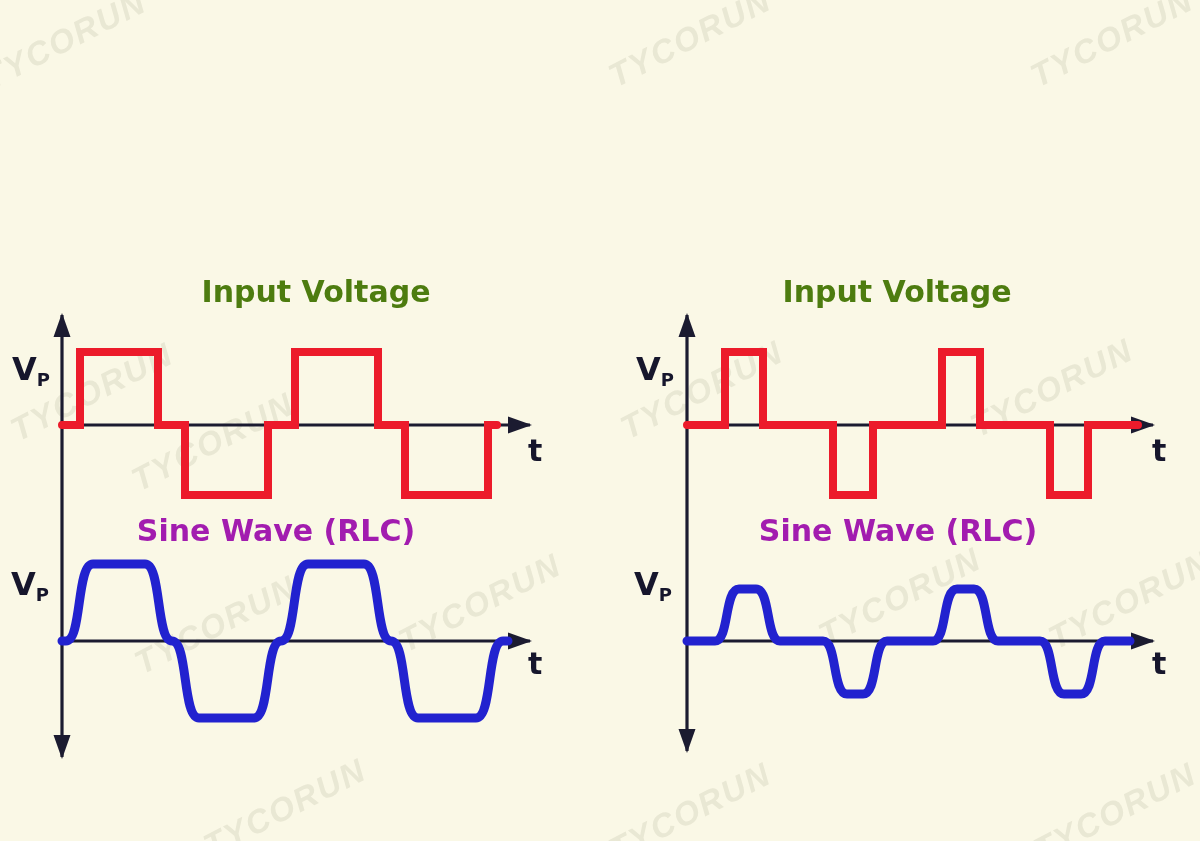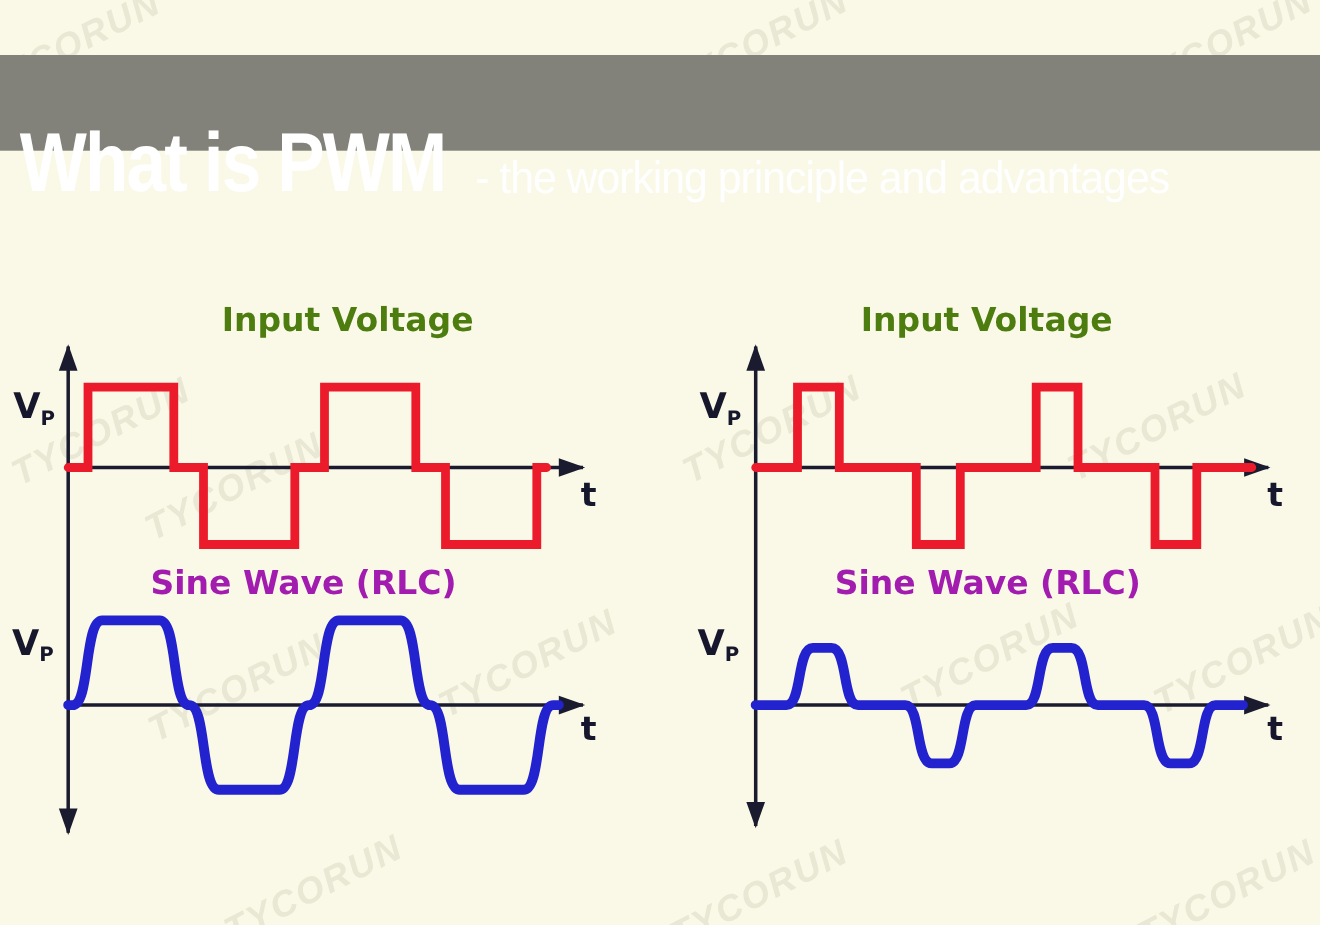--- a/index.html
+++ b/index.html
@@ -59,24 +59,20 @@
       <line x1="687" y1="425" x2="1153" y2="425" stroke="#1b1b30" stroke-width="3.2"></line>
       <polygon points="1155,425 1131,433.5 1131,416.5" fill="#1b1b30"></polygon>
       <line x1="687" y1="641" x2="1153" y2="641" stroke="#1b1b30" stroke-width="3.2"></line>
       <polygon points="1155,641 1131,649.5 1131,632.5" fill="#1b1b30"></polygon>
       <path d="M62,425 L80,425 L80,352 L158,352 L158,425 L185,425 L185,495 L268,495 L268,425 L295,425 L295,352 L378,352 L378,425 L405,425 L405,495 L488,495 L488,425 L497,425" fill="none" stroke="#ec1b2b" stroke-width="8" stroke-linejoin="miter" stroke-linecap="round"></path>
       <path d="M62,641 L66,641 C82.2,641 76.26,564 93,564 L145,564 C161.74,564 155.8,641 172,641 L172,641 C188.2,641 182.26,718 199,718 L254,718 C270.74,718 264.8,641 281,641 L281,641 C297.2,641 291.26,564 308,564 L364,564 C380.74,564 374.8,641 391,641 L391,641 C407.2,641 401.26,718 418,718 L476,718 C492.74,718 486.8,641 503,641 L508,641" fill="none" stroke="#2222cf" stroke-width="9" stroke-linejoin="miter" stroke-linecap="round"></path>
       <path d="M687,425 L725,425 L725,352 L763,352 L763,425 L833,425 L833,495 L873,495 L873,425 L942,425 L942,352 L980,352 L980,425 L1050,425 L1050,495 L1088,495 L1088,425 L1138,425" fill="none" stroke="#ec1b2b" stroke-width="8" stroke-linejoin="miter" stroke-linecap="round"></path>
       <path d="M687,641 L715,641 C729.4,641 724.12,589 739,589 L756,589 C770.88,589 765.6,641 780,641 L823,641 C837.4,641 832.12,694 847,694 L863,694 C877.88,694 872.6,641 887,641 L933,641 C947.4,641 942.12,589 957,589 L974,589 C988.88,589 983.6,641 998,641 L1040,641 C1054.4,641 1049.12,694 1064,694 L1081,694 C1095.88,694 1090.6,641 1105,641 L1130,641" fill="none" stroke="#2222cf" stroke-width="9" stroke-linejoin="miter" stroke-linecap="round"></path>
     </svg>
 
-  <div class="header">
-    <span class="title-main">What is PWM</span>
-    <span class="title-sub">- the working principle and advantages</span>
-  </div>
 
   <div class="lbl panel-title red-text" style="left:156px;top:277px;">Input Voltage</div>
   <div class="lbl panel-title red-text" style="left:737px;top:277px;">Input Voltage</div>
   <div class="lbl panel-title blue-text" style="left:116px;top:516px;">Sine Wave (RLC)</div>
   <div class="lbl panel-title blue-text" style="left:738px;top:516px;">Sine Wave (RLC)</div>
 
   <div class="lbl vp" style="left:12px;top:334px;"><span>V</span><sub>P</sub></div>
   <div class="lbl vp" style="left:11px;top:549px;"><span>V</span><sub>P</sub></div>
   <div class="lbl vp" style="left:636px;top:334px;"><span>V</span><sub>P</sub></div>
   <div class="lbl vp" style="left:634px;top:549px;"><span>V</span><sub>P</sub></div>

